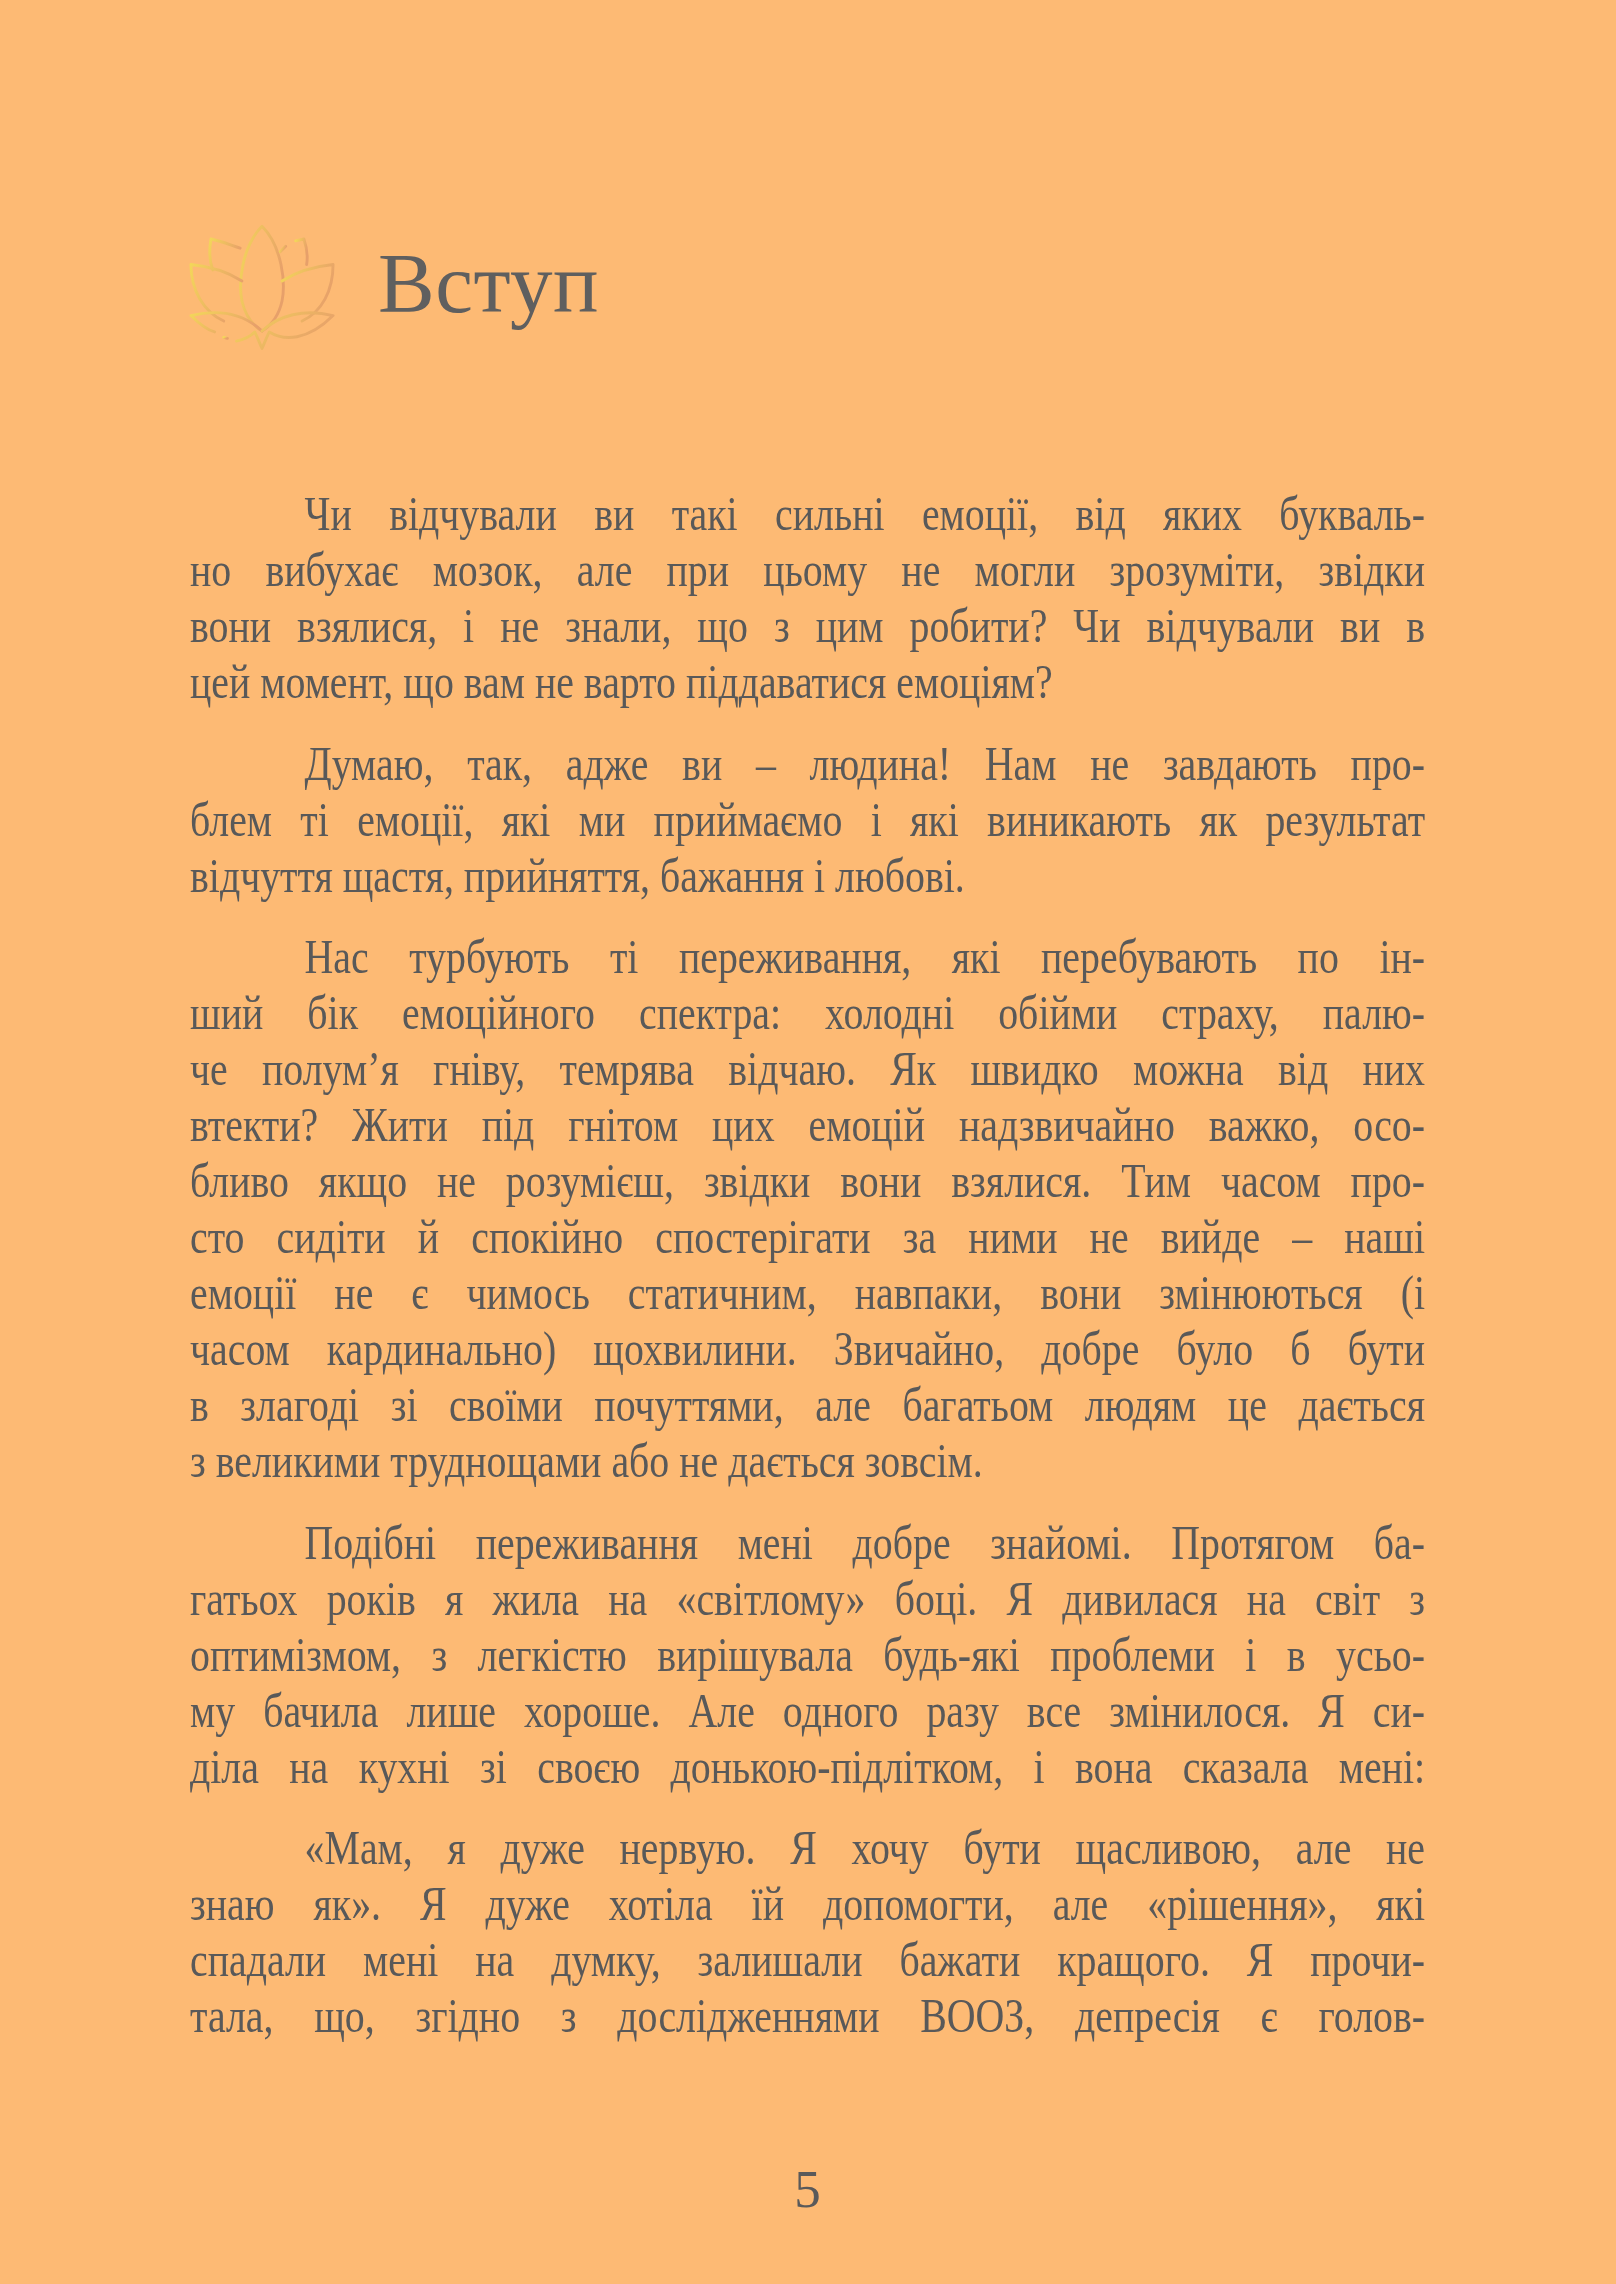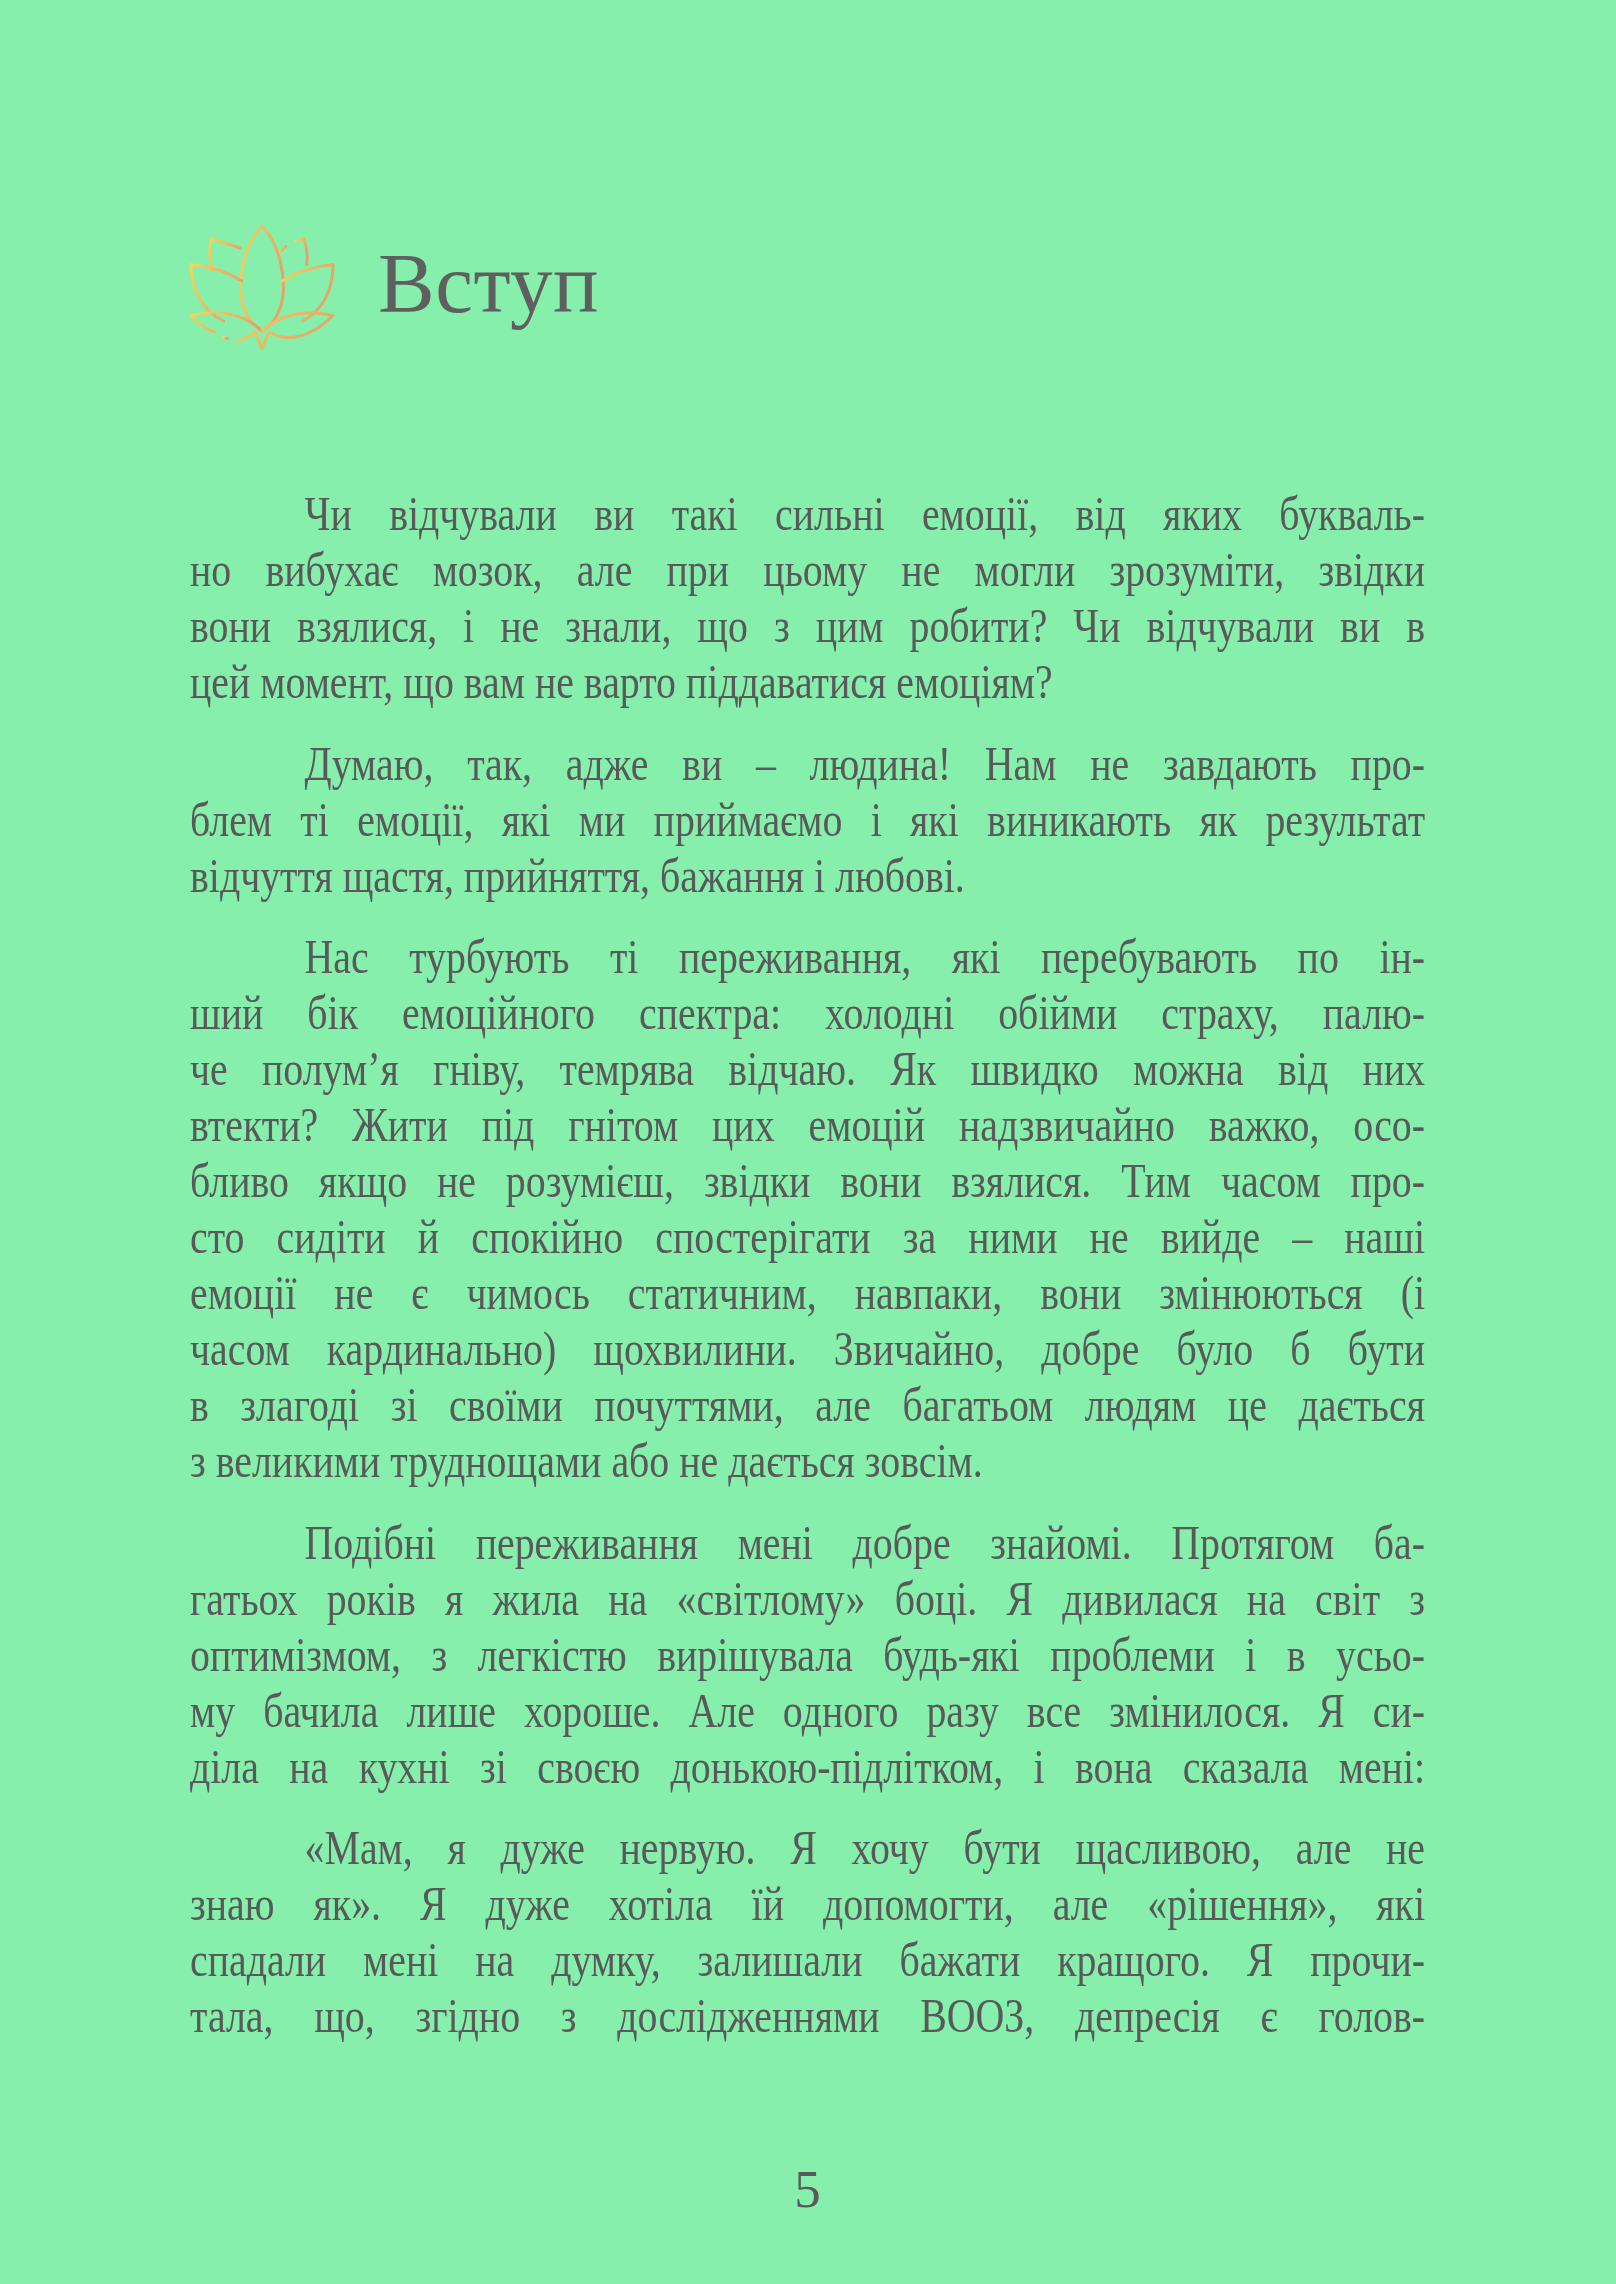--- a/index.html
+++ b/index.html
@@ -1,17 +1,17 @@
 <!DOCTYPE html>
 <html style="font-size:14.6px"><head>
 <meta charset="utf-8">
 <style>
   html, body { margin: 0; padding: 0; background: #ffffff; }
   body { width: 1616px; height: 2284px; position: relative; overflow: hidden; }
-  .page { position: absolute; left: 0; top: 0; width: 1616px; height: 2284px; background: #86efac; }
+  .page { position: absolute; left: 0; top: 0; width: 1616px; height: 2284px; background: #fdba74; }
   .lotus { position: absolute; left: 185px; top: 219px; width: 154px; height: 133px; }
   .heading {
     position: absolute; left: 378px; top: 233px;
     font-family: "Liberation Serif", "DejaVu Serif", serif;
     font-size: 85px; line-height: 101px; color: #5f5f5f; margin: 0; font-weight: normal;
     letter-spacing: 0.5px;
   }
   .body-wrap {
     position: absolute; left: 190px; top: 486px;
     width: 1488px;

